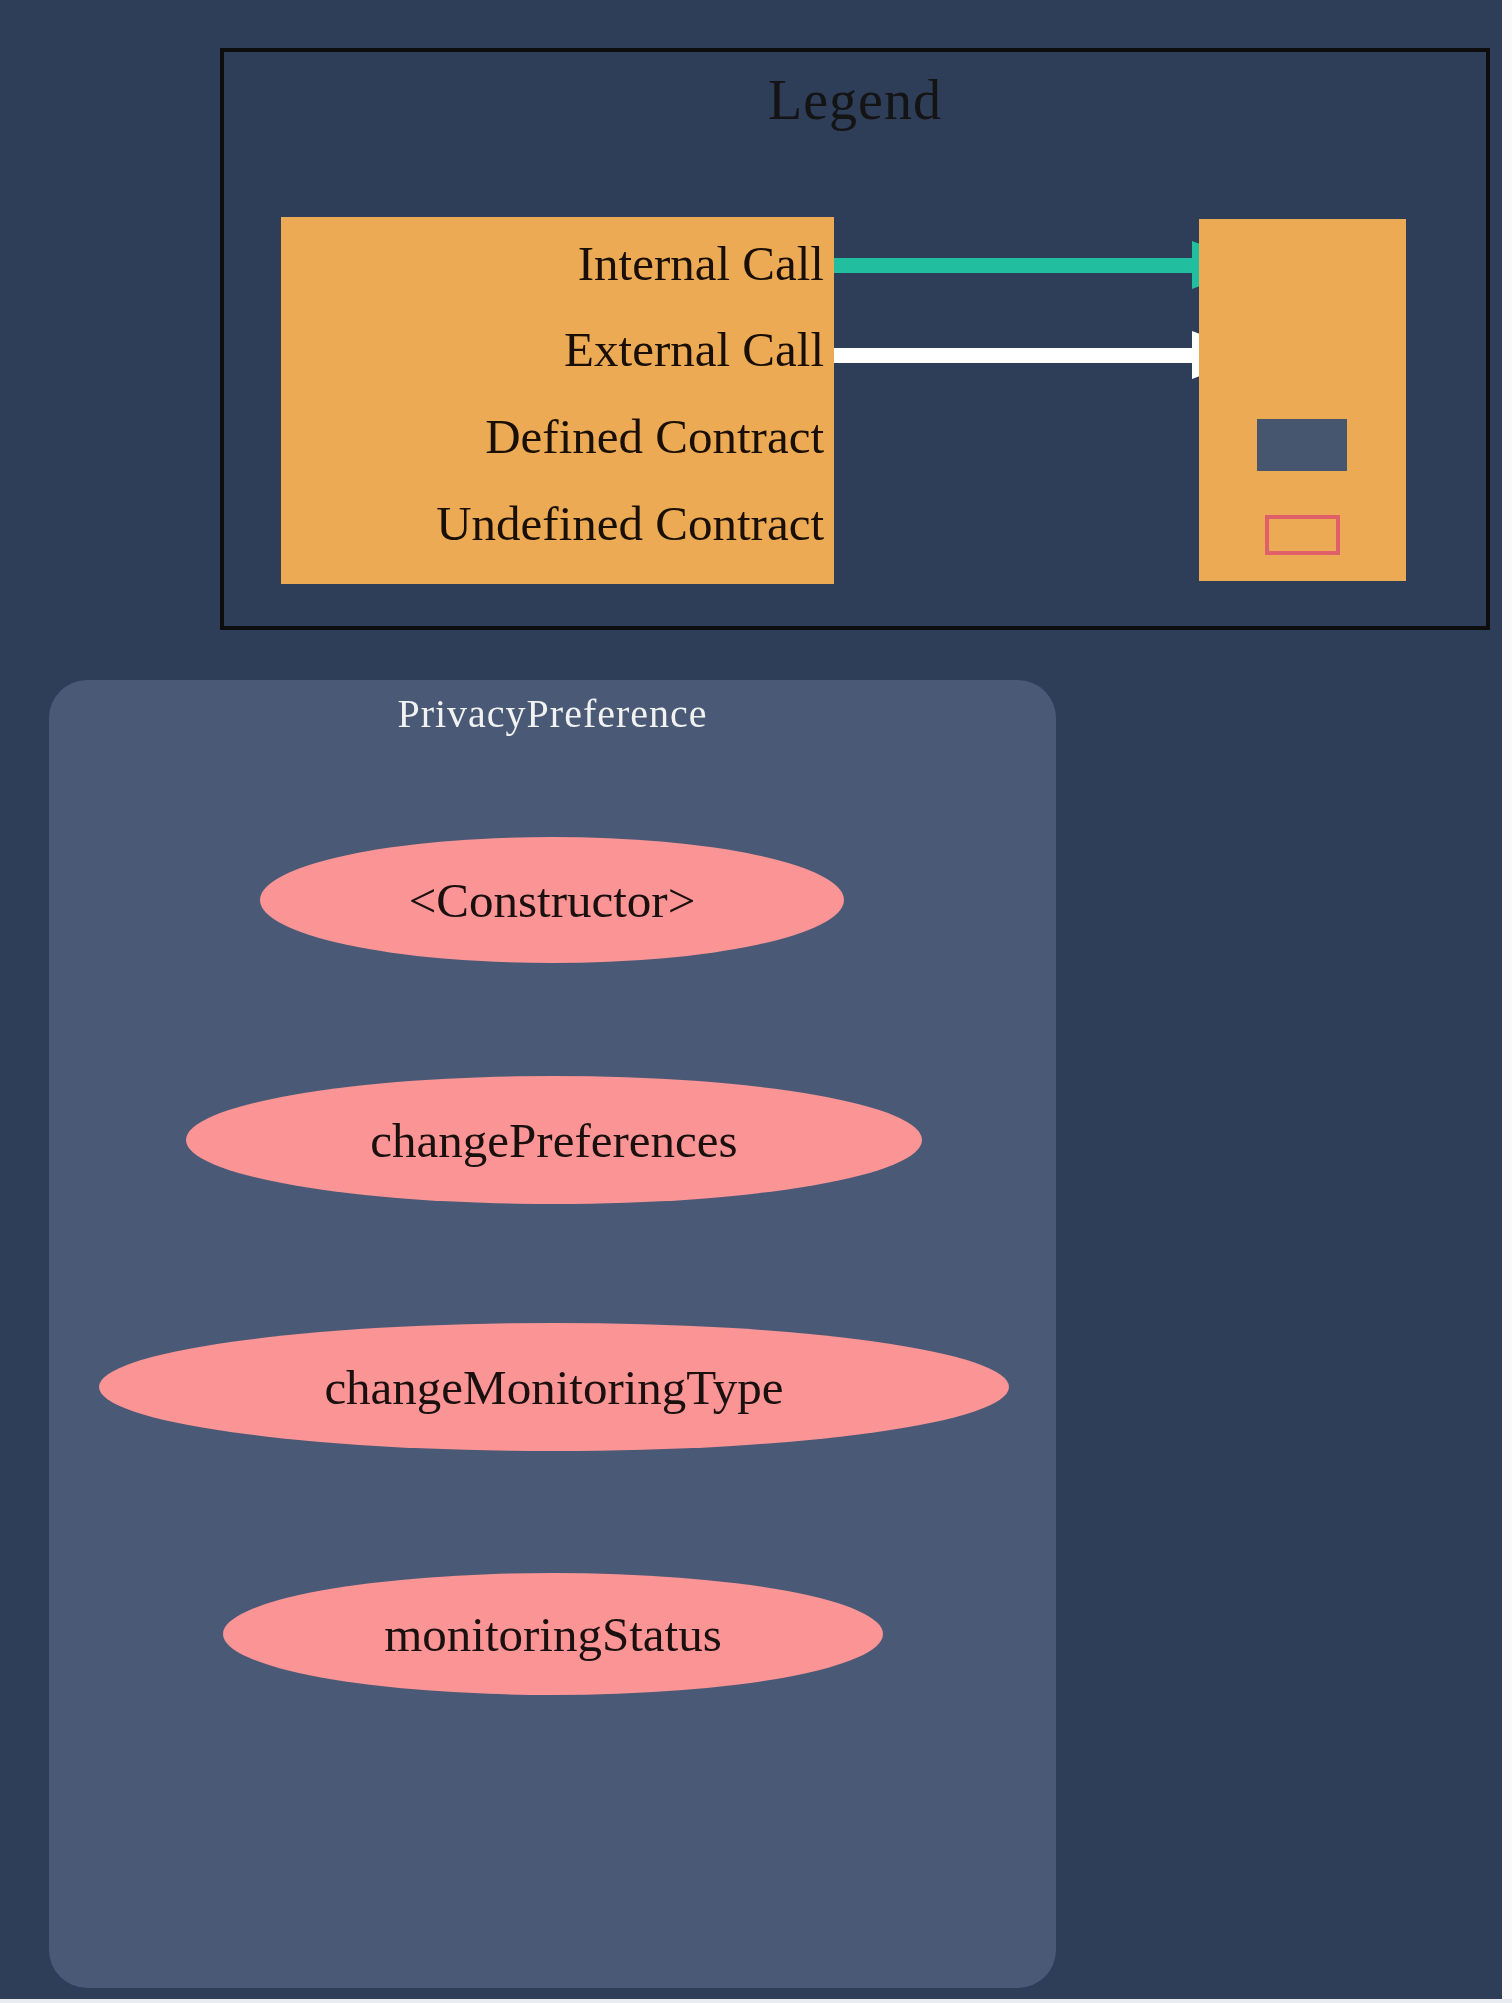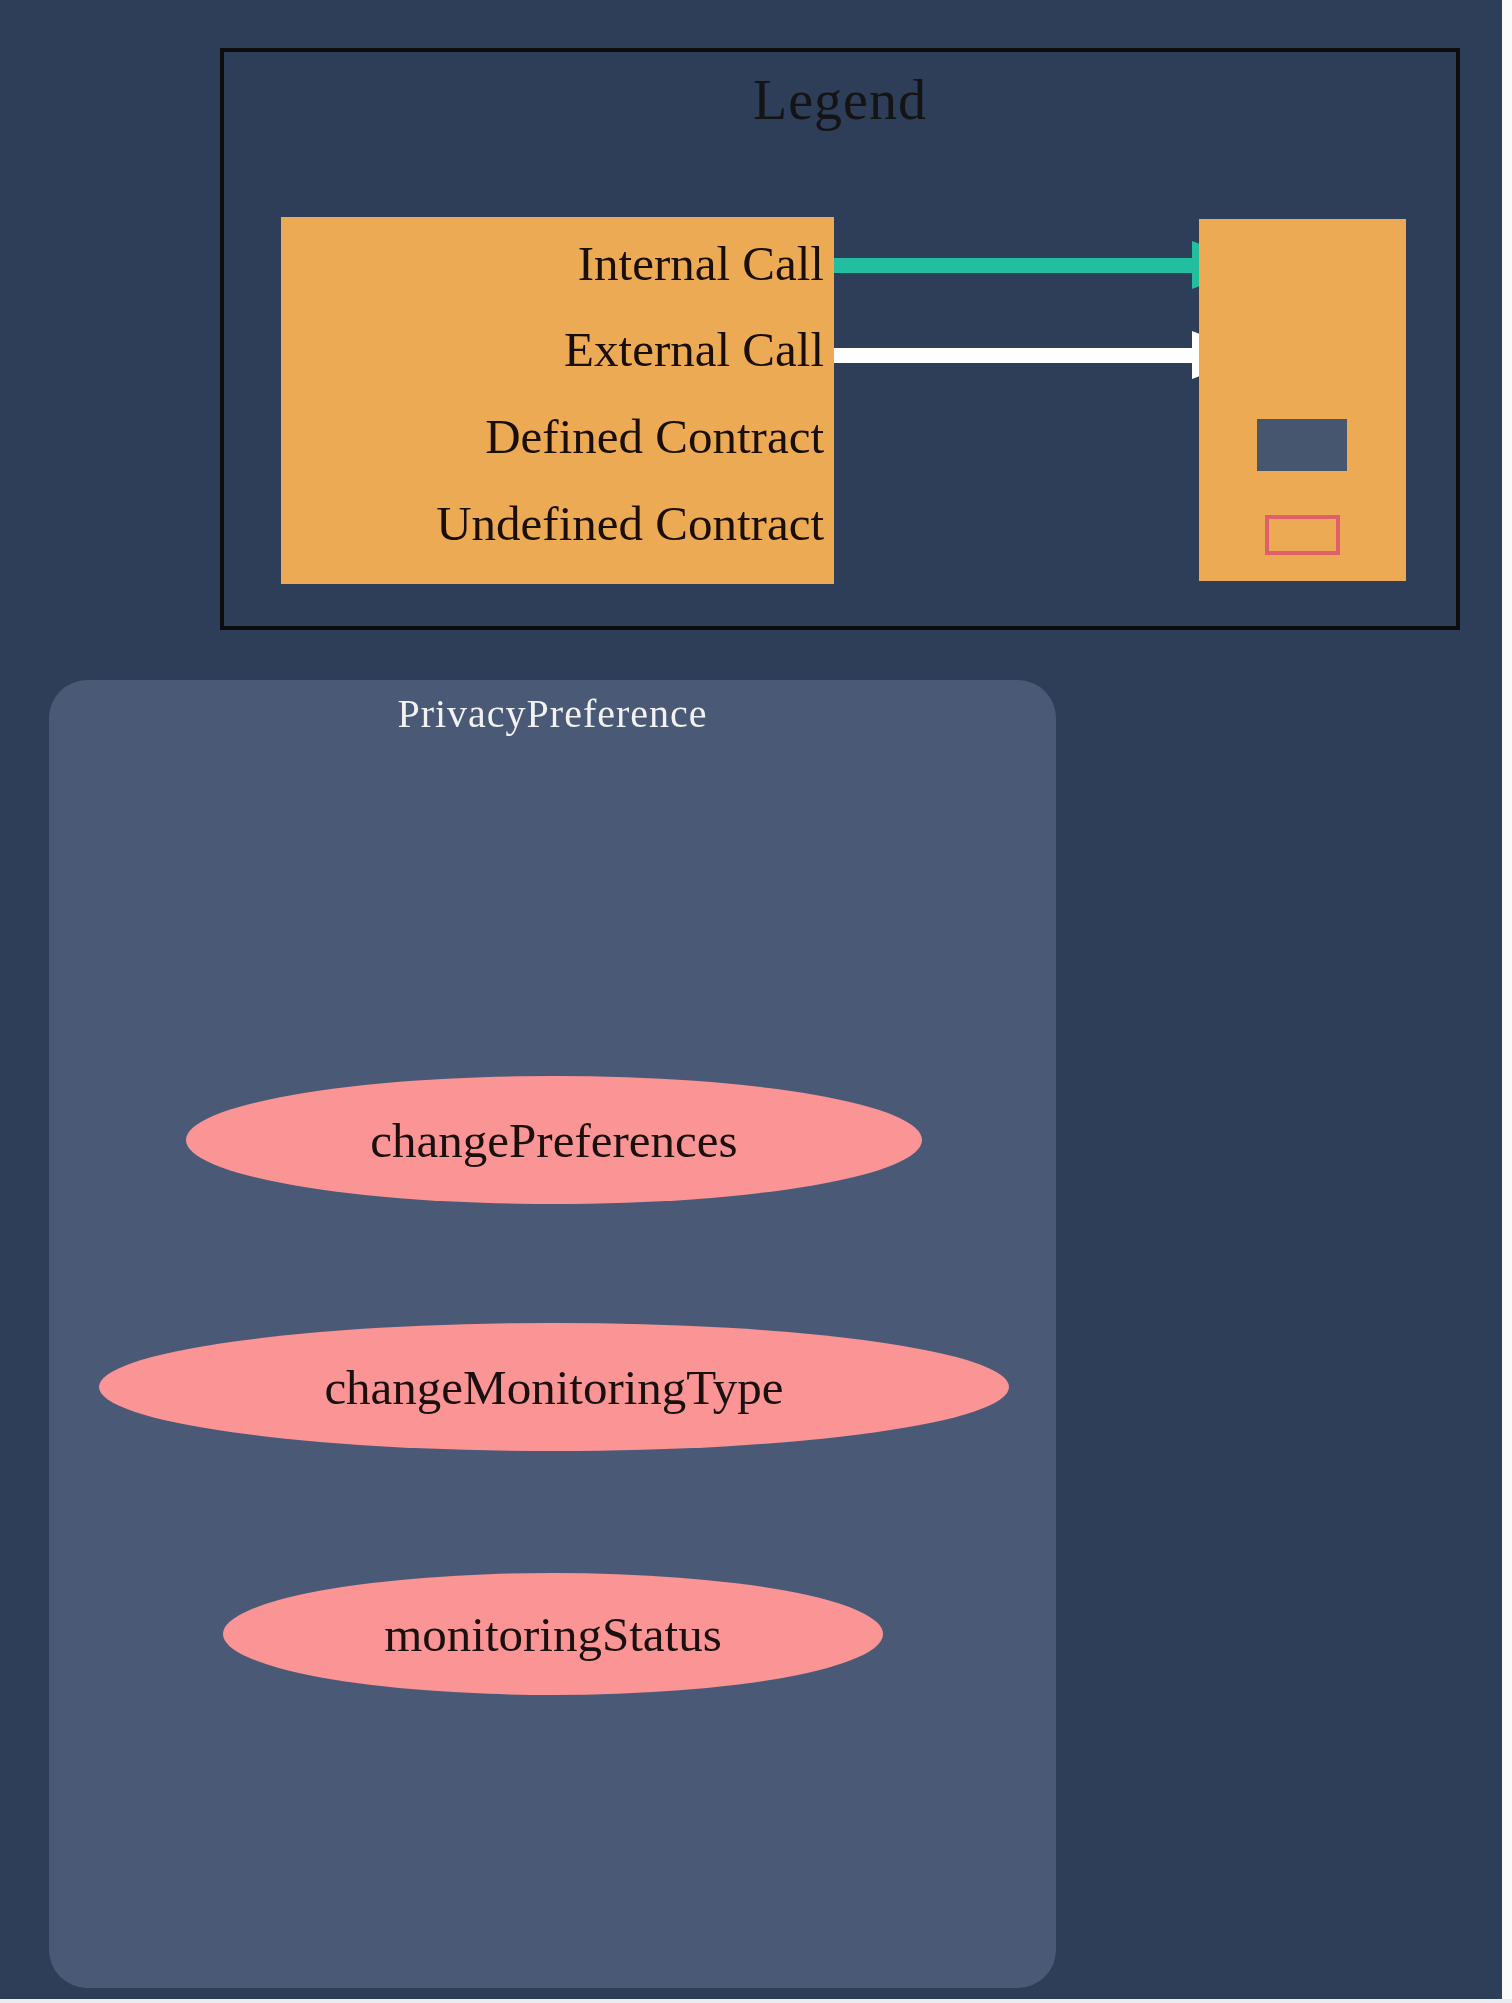--- a/index.html
+++ b/index.html
@@ -21,20 +21,21 @@
   .edge-bottom {
     position: absolute; left: 0; top: 1999px;
     width: 1512px; height: 4px; background: #e9ecf0;
   }
 
   
   .legend-box {
     position: absolute; left: 220px; top: 48px;
     width: 1232px; height: 574px;
     border: 4px solid #0d0d0d;
+    padding-left: 30px;
   }
   .legend-title {
     position: absolute; left: 0; top: 16px; width: 100%;
     text-align: center;
     font-size: 56px; color: #141414; letter-spacing: 1px;
   }
   .legend-left-panel {
     position: absolute; left: 57px; top: 165px;
     width: 553px; height: 367px;
     background: #ebaa53;
@@ -130,20 +131,21 @@
 
     <div class="legend-right-panel">
       <div class="defined-swatch" style="left:58px; top:200px;"></div>
       <div class="undefined-swatch" style="left:66px; top:296px;"></div>
     </div>
   </div>
 
   <div class="contract-panel">
     <div class="contract-title">PrivacyPreference</div>
 
+    <div class="fn-ellipse e-0">&lt;Constructor&gt;</div>
     <div class="fn-ellipse e-1">changePreferences</div>
     <div class="fn-ellipse e-2">changeMonitoringType</div>
     <div class="fn-ellipse e-3">monitoringStatus</div>
   </div>
 
 </div>
 
 <div class="edge-right"></div>
 <div class="edge-bottom"></div>
 

